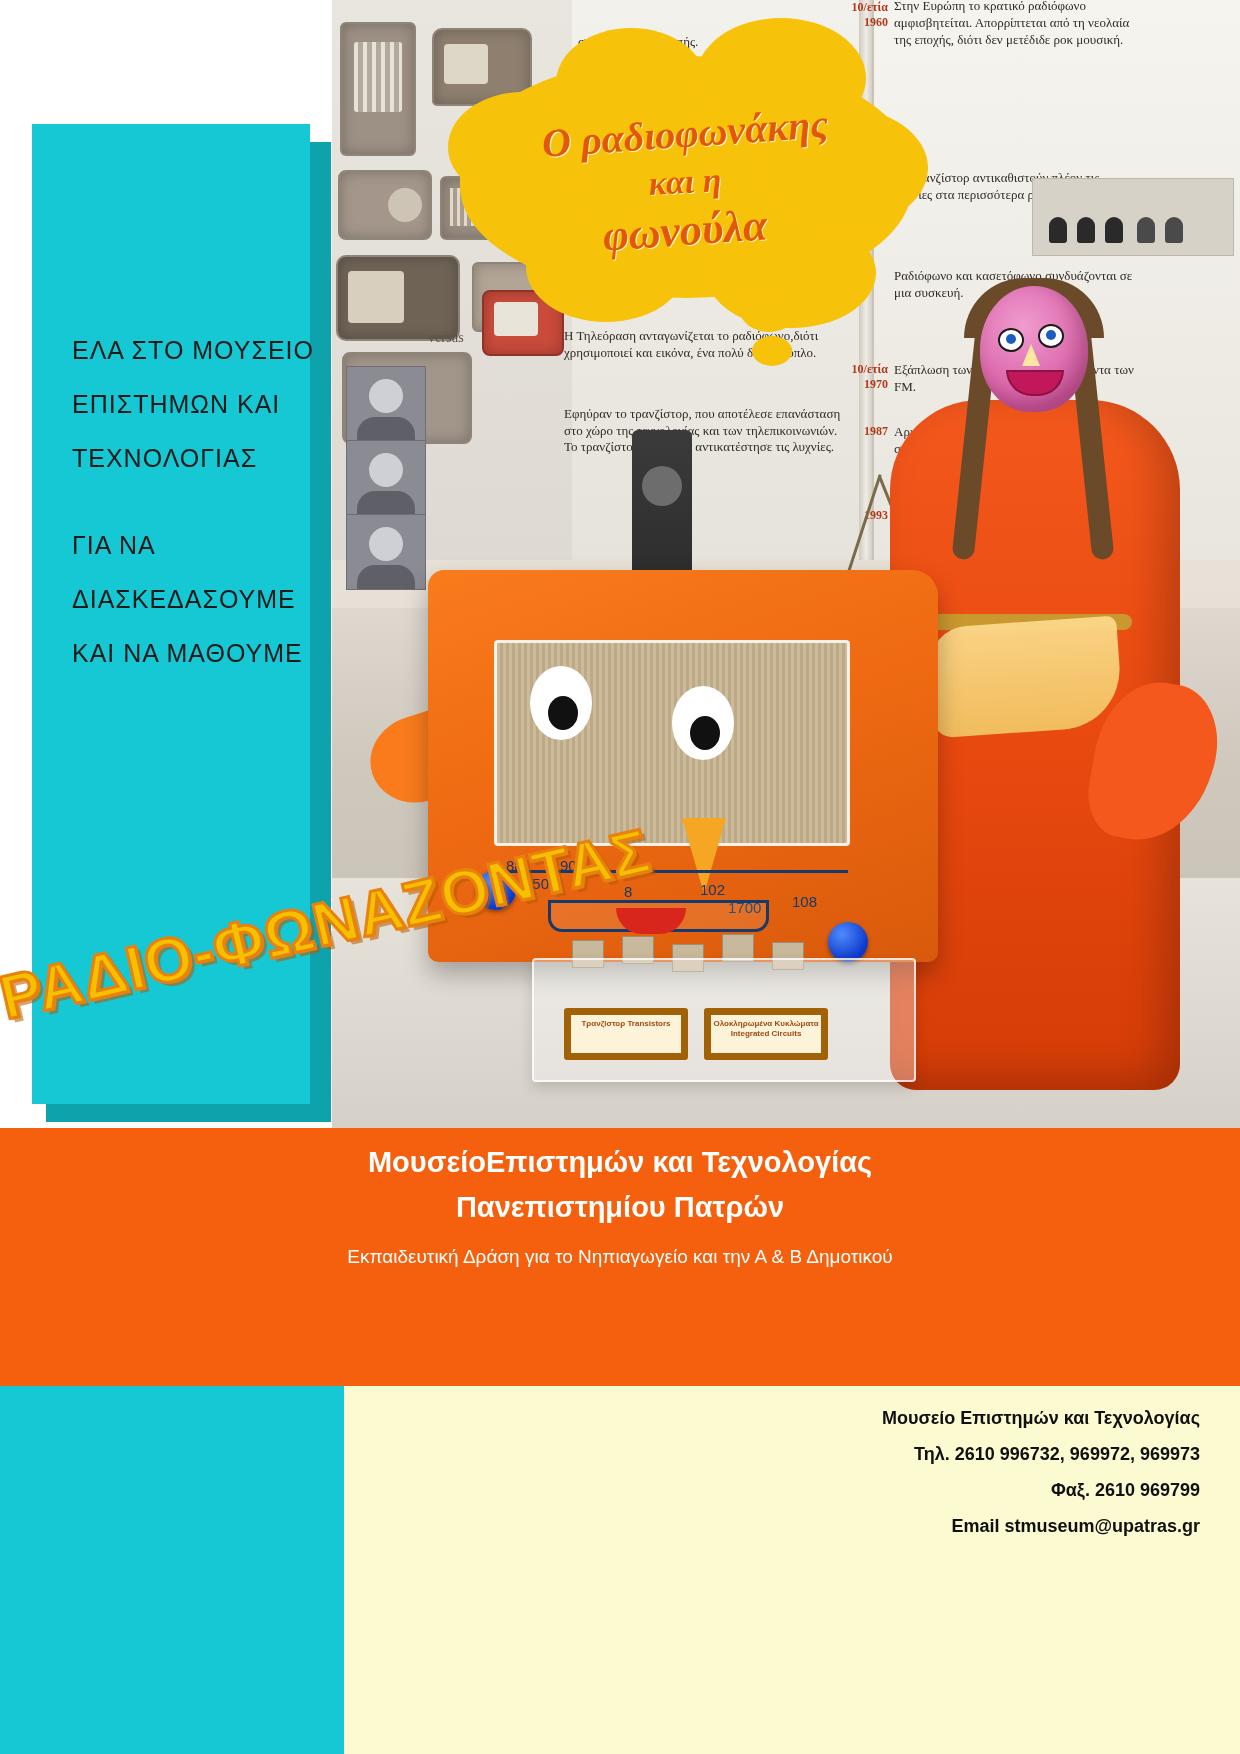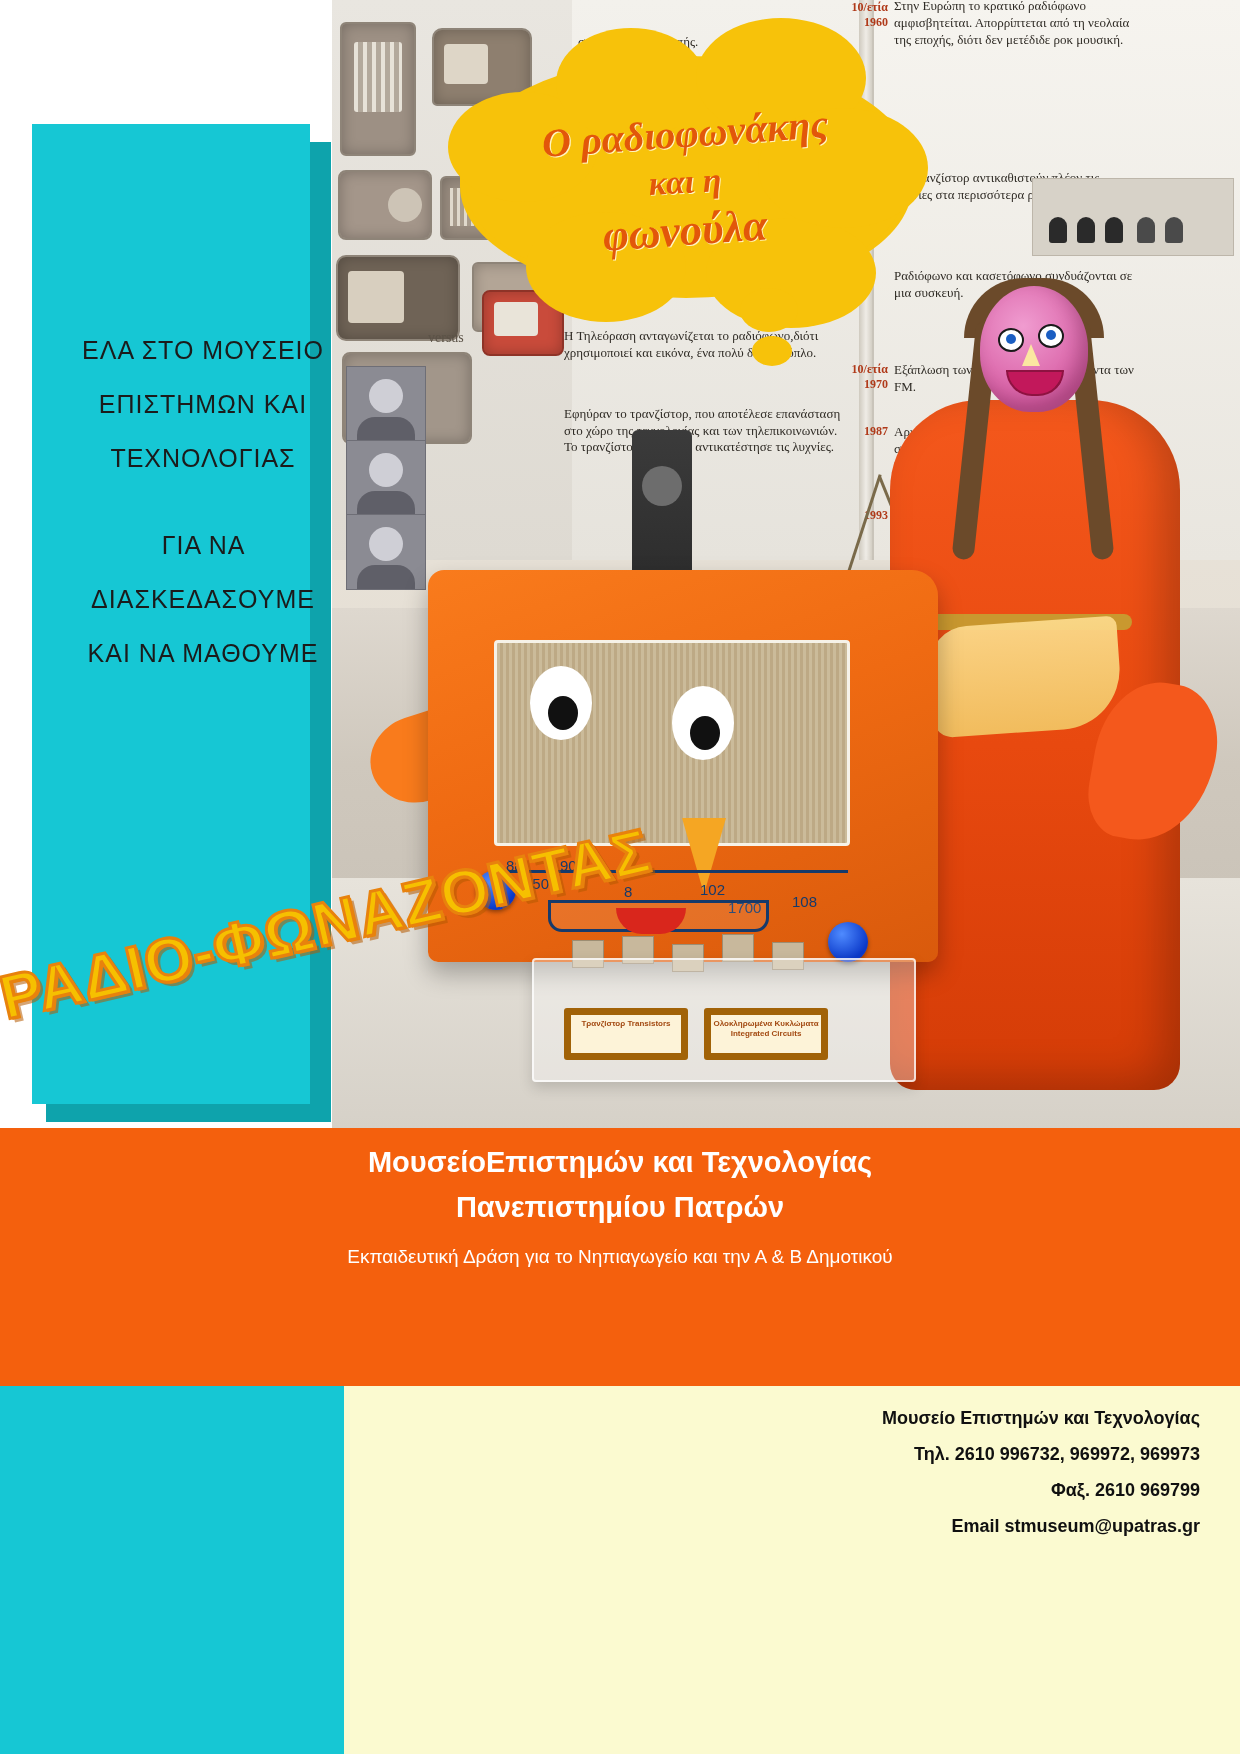--- a/index.html
+++ b/index.html
@@ -368,21 +368,20 @@
   .turq {
     position: absolute; left: 32px; top: 124px; width: 278px; height: 980px;
     background: #16c7d4;
   }
   .turq-strip-left {
     position: absolute; left: 0; top: 0; width: 332px; height: 1128px;
     background: #ffffff;
   }
   .sidetext {
     position: absolute; left: 40px; top: 200px; width: 262px;
-    text-align: center;
     font-size: 25px;
     line-height: 2.15;
     letter-spacing: 1px;
     color: #1b1b1b;
     font-family: "Liberation Sans", sans-serif;
   }
   .sidetext .gap { display: block; height: 34px; }
 
   
   .wordart {

